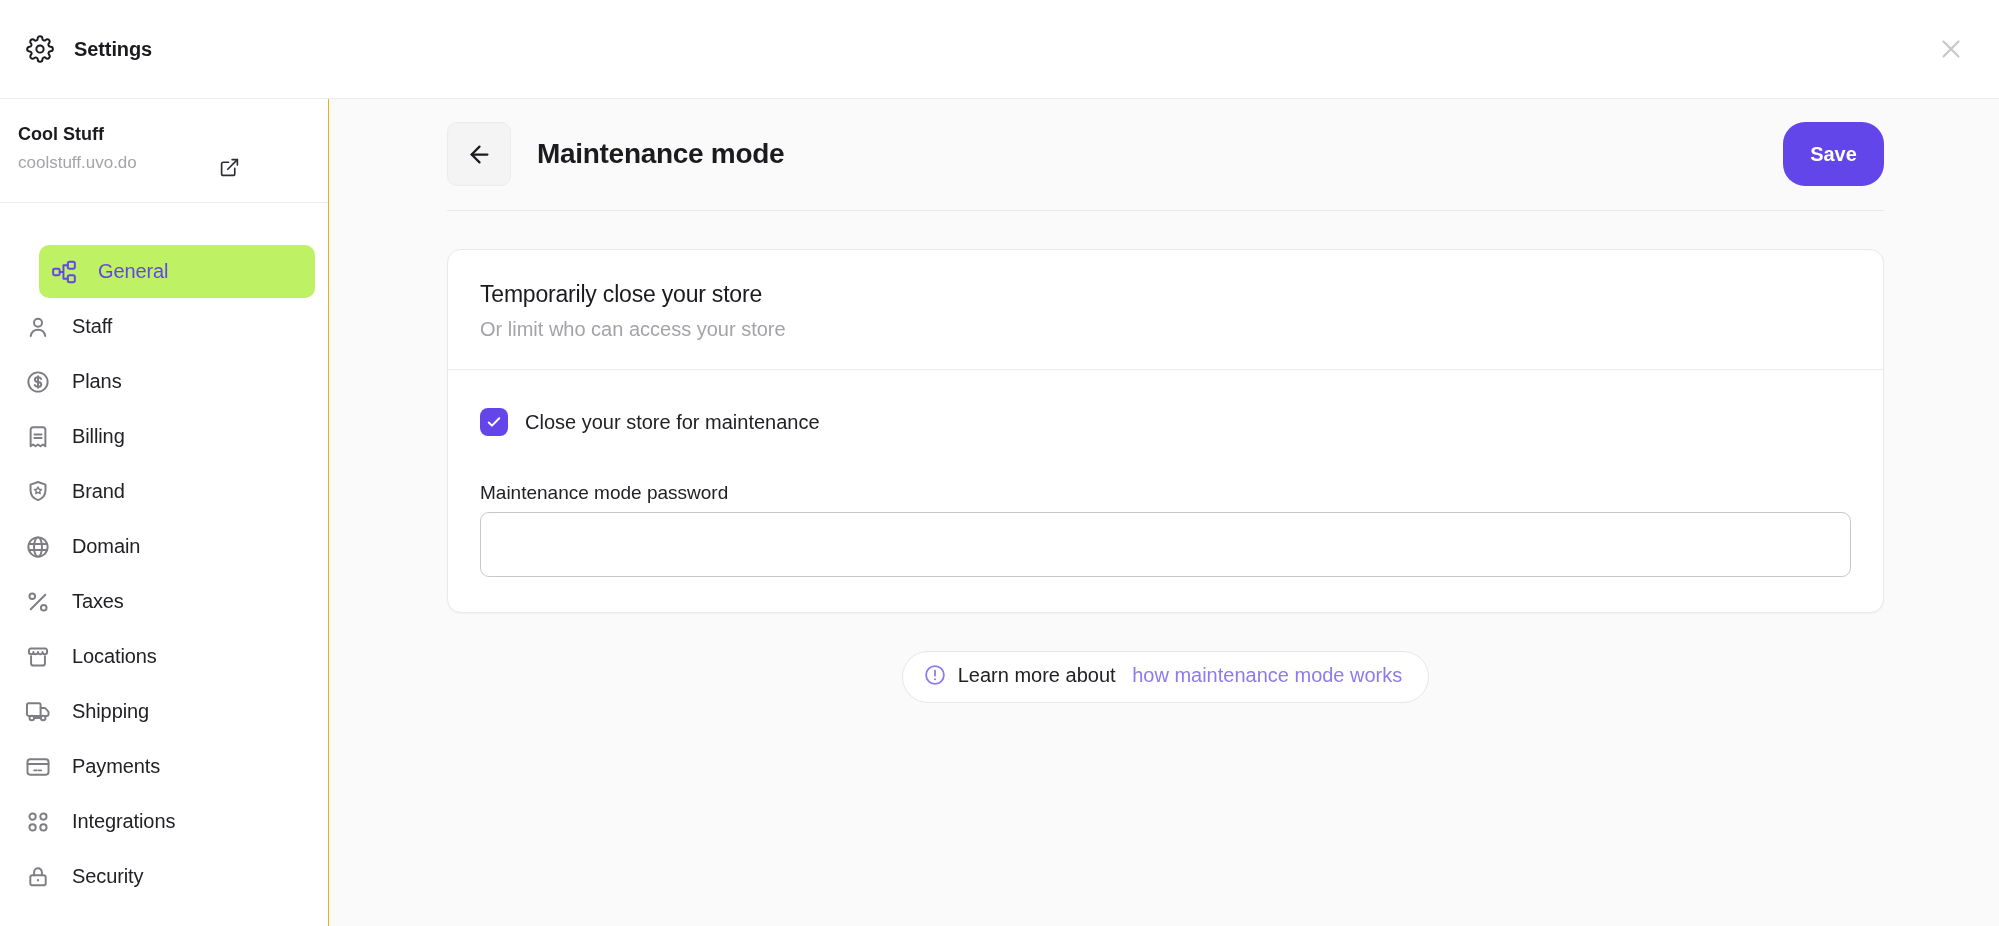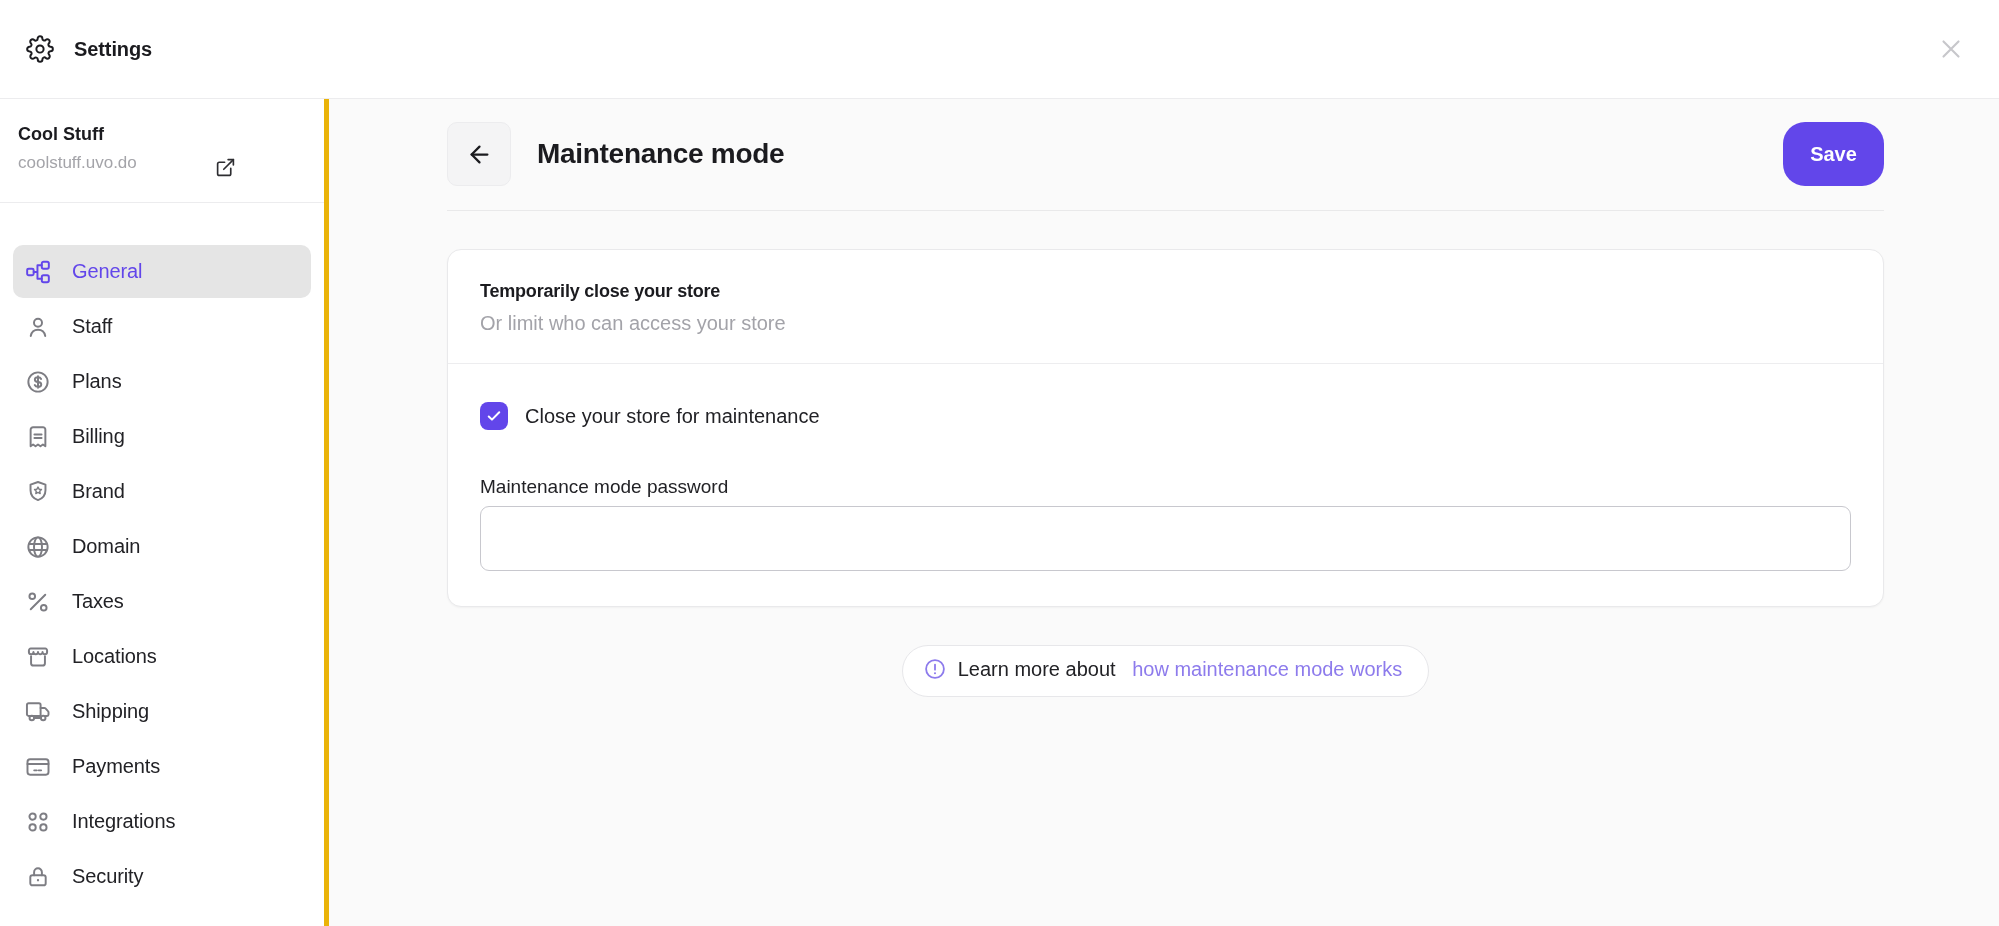--- a/index.html
+++ b/index.html
@@ -20,33 +20,33 @@
   .topbar-title { font-size:20px; font-weight:600; color:#1b1b1f; letter-spacing:-0.1px; }
   .close-btn {
     margin-left:auto; width:44px; height:44px; display:flex; align-items:center; justify-content:center;
     color:#c7c7cb; cursor:pointer; background:none; border:none;
   }
 
   
   .shell { display:flex; height:827px; }
 
   
-  .sidebar { width:329px; flex:0 0 329px; background:#fff; border-right:5px solid #eab308; }
+  .sidebar { width:329px; flex:0 0 329px; background:#fff; border-right:1px solid #eab308; }
   .store-block { position:relative; height:104px; padding:25px 18px 0; border-bottom:1px solid #ececee; }
   .store-name { font-size:18px; font-weight:700; color:#1b1b1f; }
   .store-domain { margin-top:8px; font-size:17px; color:#a4a4a9; }
   .store-open { position:absolute; right:88px; top:58px; color:#2d2d31; cursor:pointer; background:none; border:none; }
   .nav { padding:42px 13px 0; }
   .nav-item {
     height:53px; border-radius:10px; display:flex; align-items:center;
     padding:0 12px; margin-bottom:2px; cursor:pointer;
   }
   .nav-item .nav-icon { width:26px; height:26px; color:#7d7d83; margin-right:21px; flex:0 0 26px; }
   .nav-item .nav-label { font-size:20px; font-weight:500; color:#222226; letter-spacing:-0.1px; }
-  .nav-item.active { background:#e5e5e5; }
+  .nav-item.active { background:#bef264;margin-left:26px; }
   .nav-item.active .nav-icon { color:#6246ea; }
   .nav-item.active .nav-label { color:#6246ea; }
 
   
   .main { flex:1; background:#fafafa; padding:0 115px 0 118px; }
   .page-header { display:flex; align-items:center; margin-top:23px; height:64px; }
   .back-btn {
     width:64px; height:64px; border-radius:10px; background:#f4f4f5; border:1px solid #ececee;
     display:flex; align-items:center; justify-content:center; color:#1b1b1f; cursor:pointer;
   }
@@ -57,21 +57,21 @@
     font-family:inherit;
   }
   .header-divider { height:1px; background:#e9e9ea; margin-top:24px; }
 
   
   .card {
     margin-top:38px; background:#fff; border:1px solid #e9e9eb; border-radius:14px;
     box-shadow:0 1px 2px rgba(18,18,22,0.04);
   }
   .card-head { padding:31px 32px 28px; }
-  .card-title { font-size:18px; font-weight:700; color:#1b1b1f; letter-spacing:-0.2px; }
+  .card-title { font-size:23px; font-weight:400; color:#1b1b1f; letter-spacing:-0.2px; }
   .card-subtitle { margin-top:10px; font-size:20px; color:#a3a3a9; }
   .card-divider { height:1px; background:#ededef; }
   .card-body { padding:38px 32px 35px; }
 
   .checkbox-row { display:flex; align-items:center; cursor:pointer; }
   .checkbox {
     width:28px; height:28px; border-radius:8px; background:#6246ea;
     display:flex; align-items:center; justify-content:center; flex:0 0 28px;
   }
   .checkbox-label { margin-left:17px; font-size:20px; color:#222226; }

